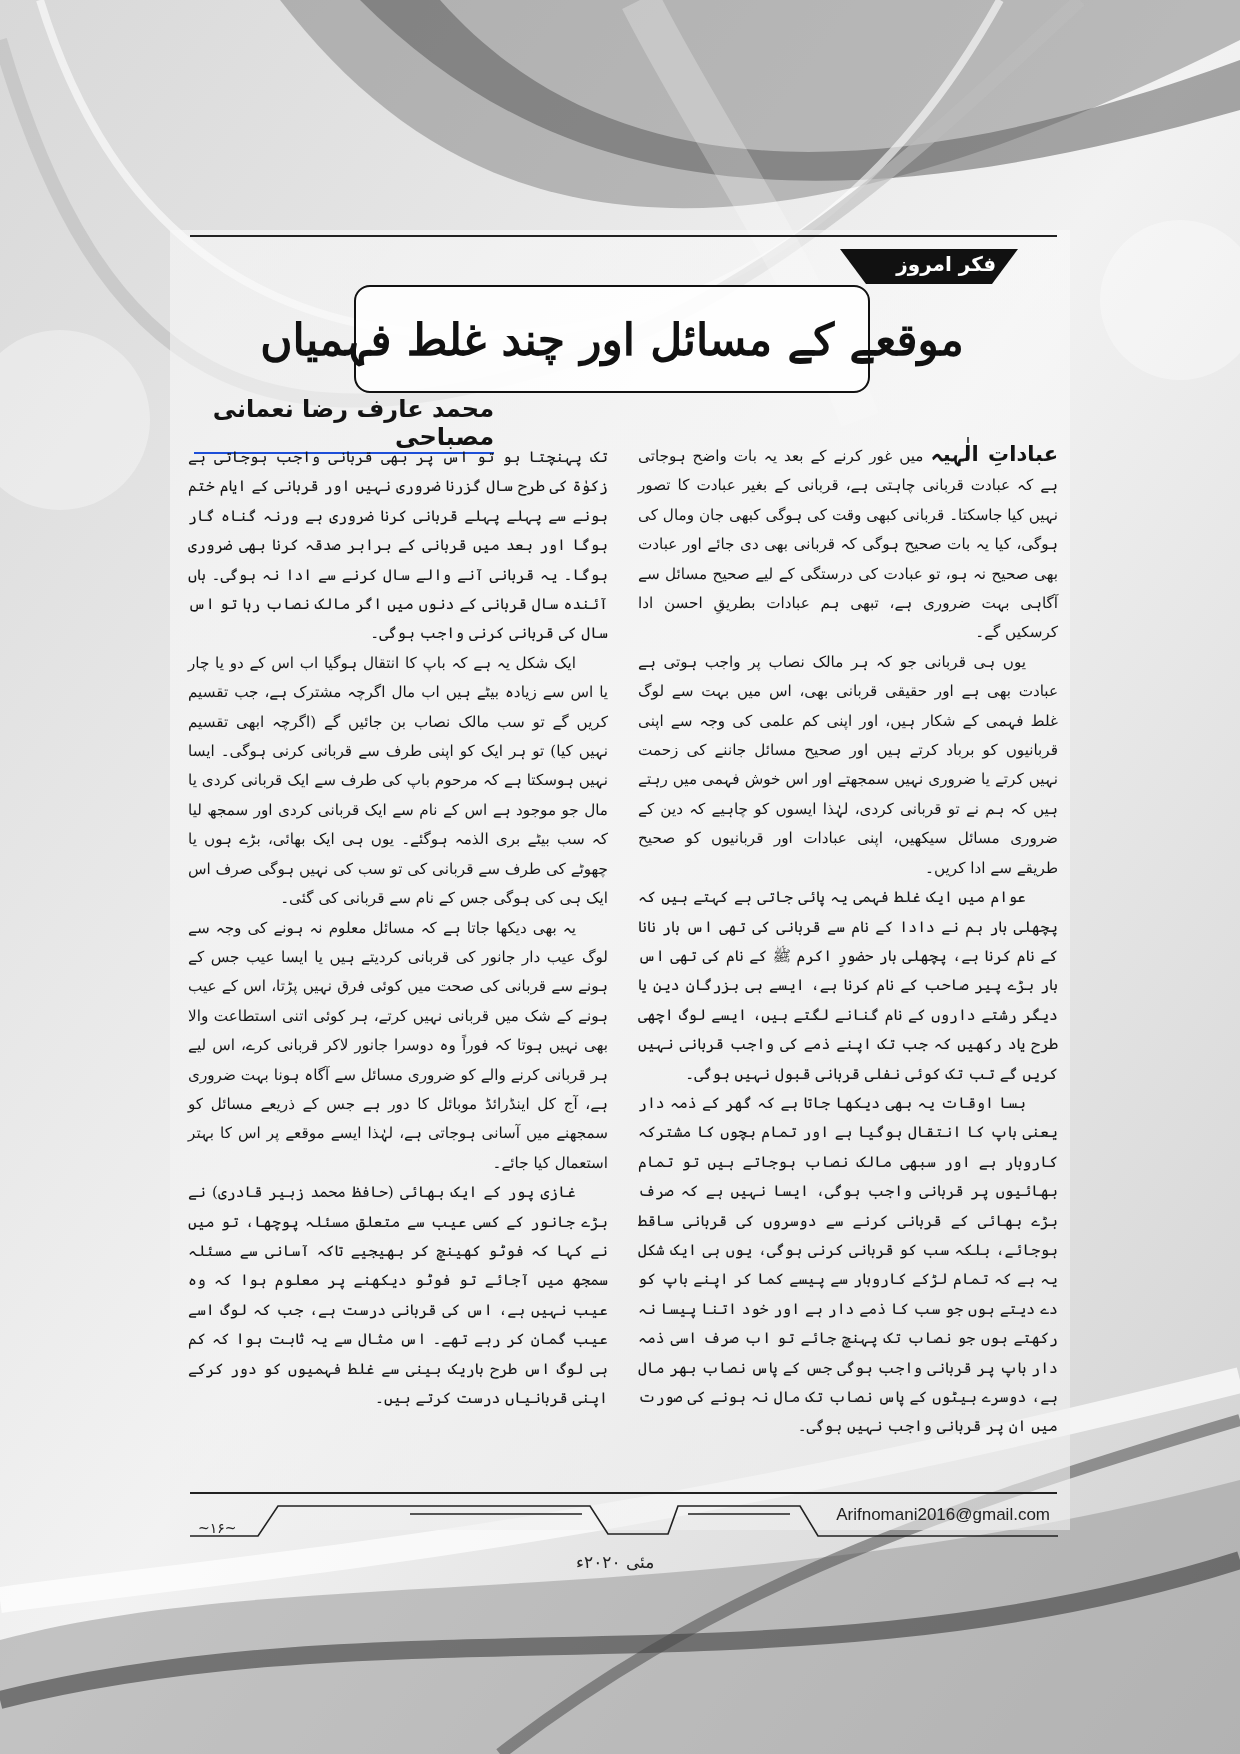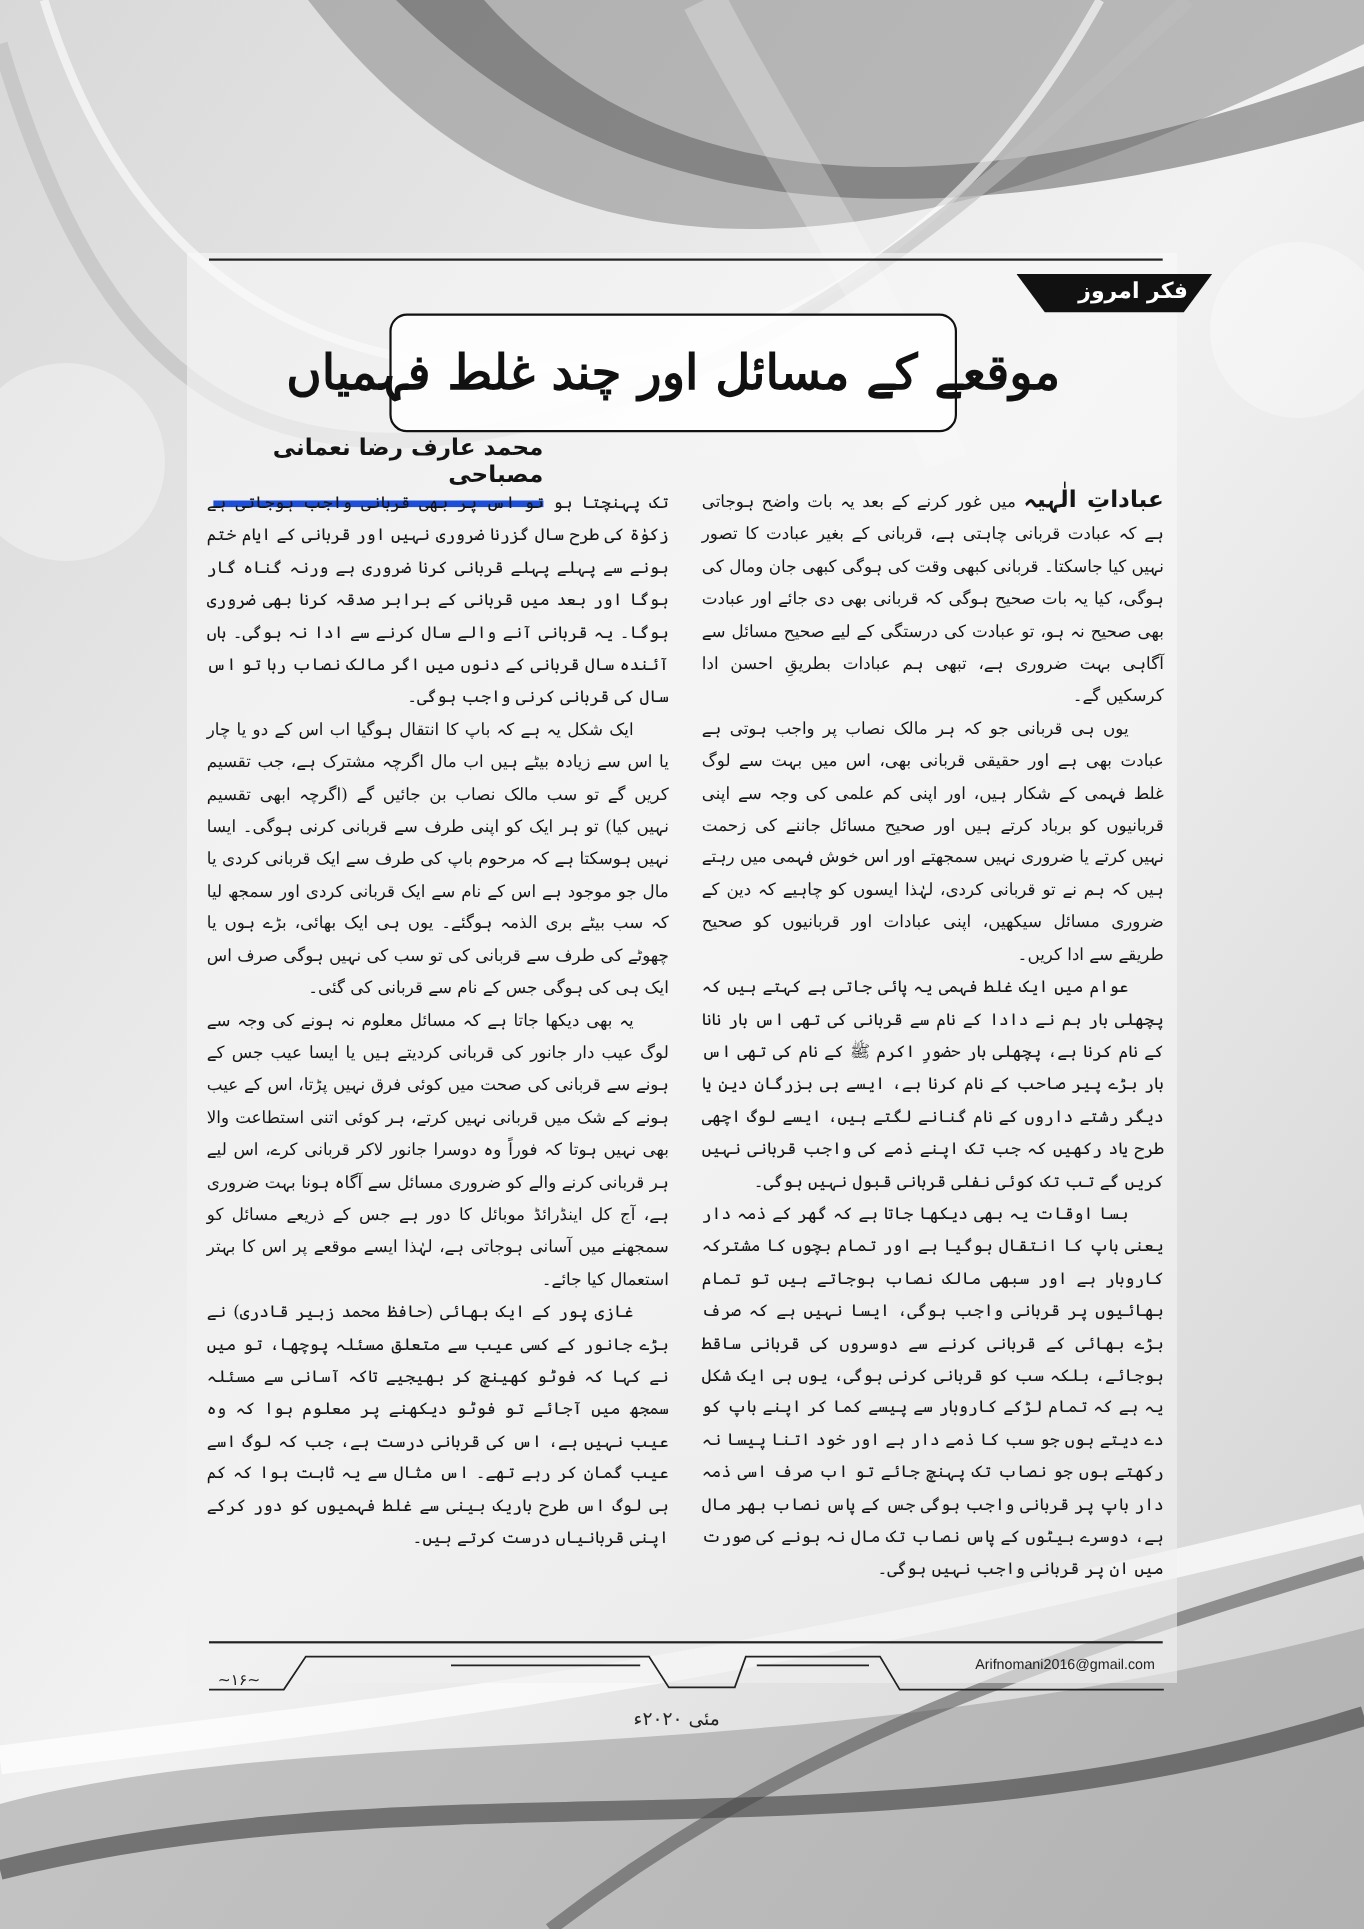--- a/index.html
+++ b/index.html
@@ -13,43 +13,43 @@
   .content-panel {
     position: absolute; left: 170px; top: 230px; width: 900px; height: 1300px;
     background: linear-gradient(180deg, rgba(250,250,250,0.55), rgba(245,245,245,0.75) 40%, rgba(240,240,240,0.6));
     z-index: 1;
   }
   .rule-top {
     position: absolute; left: 190px; top: 235px; width: 867px; height: 2px;
     background: #222; z-index: 2;
   }
   .section-tag {
-    position: absolute; left: 924px; top: 249px; width: 178px; height: 39px; z-index: 3;
+    position: absolute; left: 840px; top: 249px; width: 178px; height: 39px; z-index: 3;
   }
   .section-tag svg { position: absolute; left: 0; top: 0; }
   .section-tag-label {
     position: absolute; right: 22px; top: 3px; color: #fff;
     font-family: "DejaVu Sans", sans-serif; font-weight: bold; font-size: 20px;
     direction: rtl;
   }
   .title-box {
     position: absolute; left: 354px; top: 285px; width: 512px; height: 104px;
     border: 2.5px solid #111; border-radius: 16px;
     background: rgba(255,255,255,0.85); z-index: 3;
     display: flex; align-items: center; justify-content: center;
   }
   .title-text {
     direction: rtl; font-family: "DejaVu Serif", serif; font-weight: bold;
     font-size: 44px; color: #111; white-space: nowrap;
   }
   .author {
     position: absolute; left: 194px; top: 395px; width: 300px; z-index: 3;
     direction: rtl; text-align: right;
-    font-family: "DejaVu Sans", sans-serif; font-weight: bold; font-size: 21px;
-    border-bottom: 6px solid #1d4ed8; padding-bottom: 12px;
+    font-family: "DejaVu Sans", sans-serif; font-weight: bold; font-size: 24px;
+    border-bottom: 2px solid #1d4ed8; padding-bottom: 1px;
   }
   .col {
     position: absolute; top: 440px; width: 420px; z-index: 3;
     direction: rtl; text-align: justify; text-align-last: right;
     font-family: "DejaVu Serif", serif; font-size: 15.2px; line-height: 29.4px;
     color: #151515;
   }
   .col p { margin: 0; text-indent: 0; }
   .col p.indent { text-indent: 32px; }
   .col-right { left: 638px; }
@@ -63,21 +63,21 @@
   .footer svg { position: absolute; left: 0; top: 0; }
   .page-number {
     position: absolute; left: 8px; top: 24px; font-size: 14px;
     font-family: "DejaVu Sans", sans-serif; color: #222;
   }
   .issue-date {
     position: absolute; left: 386px; top: 8px; font-size: 17px; direction: rtl;
     font-family: "DejaVu Serif", serif; color: #222; margin-top: 48px;
   }
   .email {
-    position: absolute; right: 10px; top: 9px; font-size: 13px;
+    position: absolute; right: 10px; top: 9px; font-size: 17px;
     font-family: "Liberation Sans", sans-serif; color: #222;
   }
 </style>
 </head>
 <body>
 
 <svg class="bg" viewBox="0 0 1240 1754" preserveAspectRatio="none">
   <defs>
     <linearGradient id="g1" x1="0" y1="0" x2="1" y2="1">
       <stop offset="0" stop-color="#d8d8d8"></stop>

